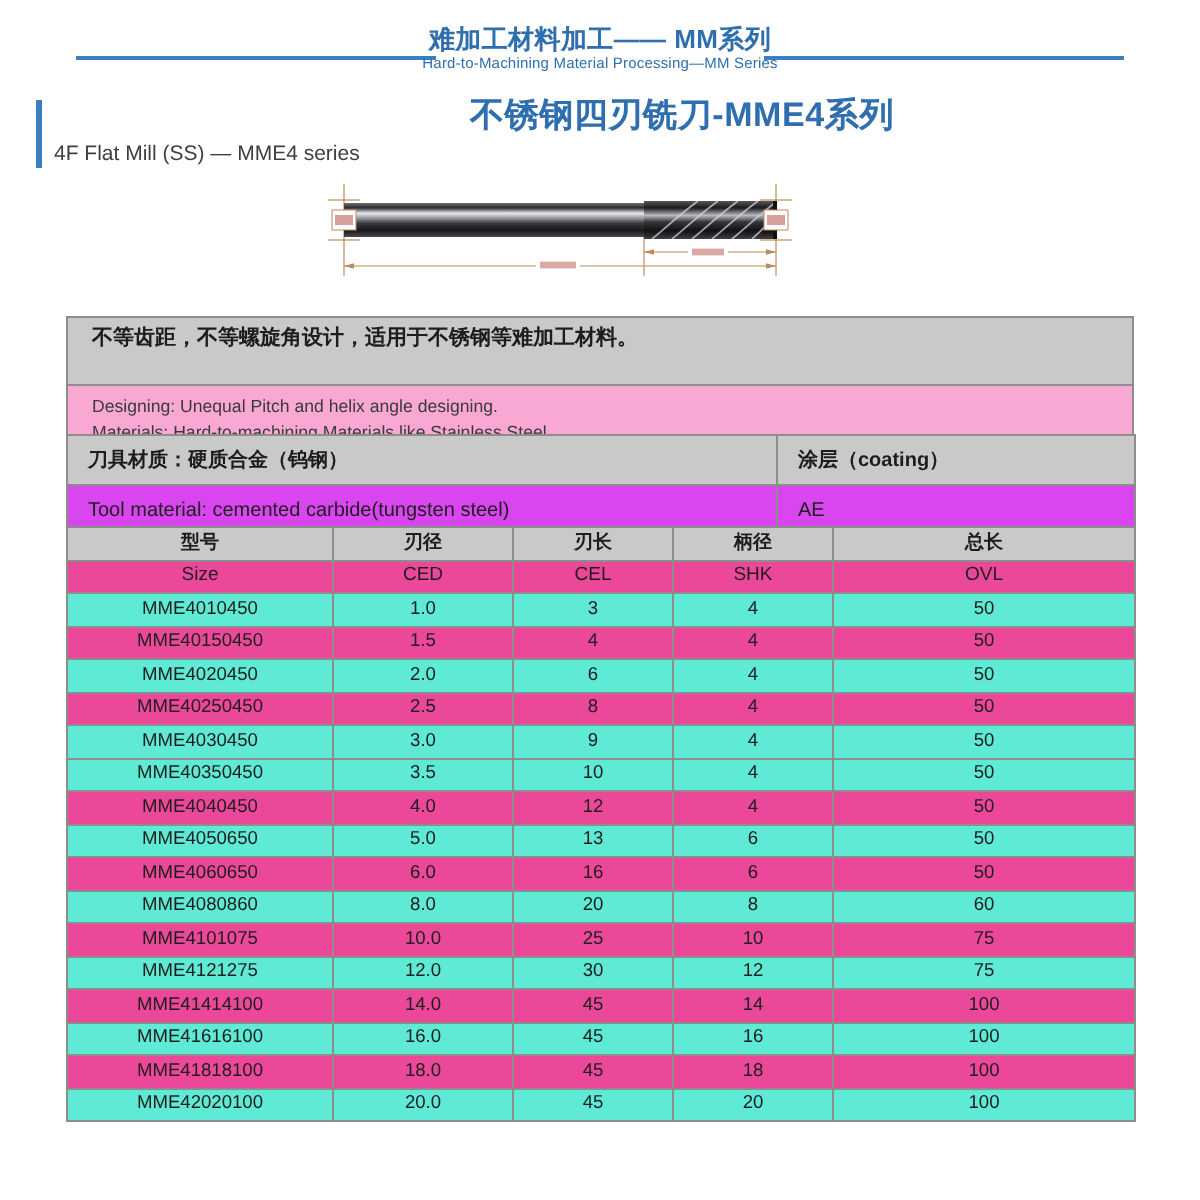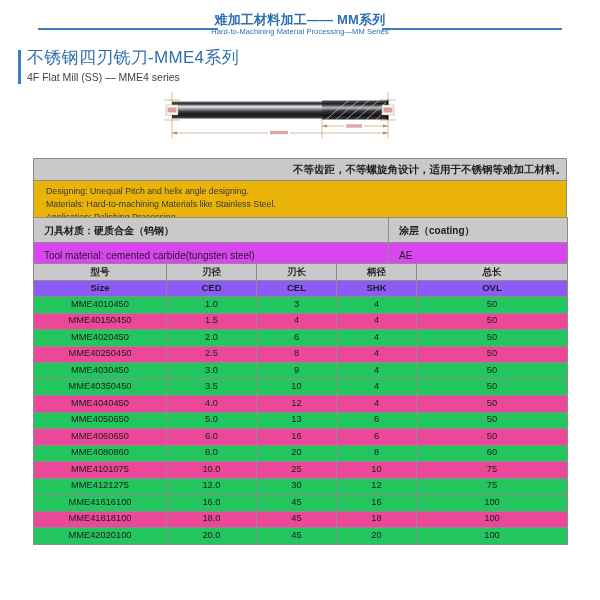--- a/index.html
+++ b/index.html
@@ -63,24 +63,25 @@
     padding-left: 9px;
   }
   .title-bar {
     position: absolute;
     left: 0; top: 2px;
     width: 3px; height: 34px;
     background: #3a7fc1;
   }
   .title-cn {
     font-size: 17px;
-    font-weight: normal;
+    font-weight: bold;
     color: #2f6fb0;
     line-height: 1.15;
     letter-spacing: 0.3px;
+    text-align: right;
   }
   .title-en {
     font-size: 10.5px;
     color: #3f3f3f;
     line-height: 1.2;
     padding-top: 3px;
   }
 
   
   .product-figure {
@@ -97,26 +98,25 @@
     width: 534px;
     border: 1px solid #8d8d8d;
     box-sizing: border-box;
   }
   .desc-head {
     background: #c9c9c9;
     border-bottom: 1px solid #8d8d8d;
     font-size: 10.5px;
     font-weight: bold;
     color: #1d1d1d;
-    padding: 4px 0 4px 12px;
+    padding: 4px 0 16px 12px;
     line-height: 1.25;
-    text-align: right;
   }
   .desc-body {
-    background: #eab308;
+    background: #f9a8d4;
     padding: 4px 0 4px 12px;
   }
   .desc-body p {
     margin: 0;
     font-size: 8.8px;
     color: #3a3a3a;
     line-height: 1.45;
   }
 
   
@@ -163,30 +163,30 @@
     padding: 0;
   }
   .spec th.h-cn {
     background: #c9c9c9;
     font-size: 9.5px;
     font-weight: bold;
     color: #1d1d1d;
     text-align: center;
   }
   .spec th.h-en {
-    background: #8b5cf6;
+    background: #ec4899;
     font-size: 9.5px;
-    font-weight: bold;
+    font-weight: normal;
     color: #1d1d1d;
   }
   .spec td {
     font-size: 9.3px;
     color: #1d1d1d;
   }
-  .spec tr.shade td { background: #22c55e; }
+  .spec tr.shade td { background: #5eead4; }
   .spec tr.plain td { background: #ec4899; }
 </style>
 </head>
 <body>
 
 <div class="banner">
   <div class="banner-rule left"></div>
   <div class="banner-rule right"></div>
   <div class="banner-text">
     <span class="banner-cn">难加工材料加工—— MM系列</span>
@@ -397,20 +397,27 @@
         <td>10</td>
         <td>75</td>
       </tr>
       <tr class="shade">
         <td>MME4121275</td>
         <td>12.0</td>
         <td>30</td>
         <td>12</td>
         <td>75</td>
       </tr>
+      <tr class="plain">
+        <td>MME41414100</td>
+        <td>14.0</td>
+        <td>45</td>
+        <td>14</td>
+        <td>100</td>
+      </tr>
       <tr class="shade">
         <td>MME41616100</td>
         <td>16.0</td>
         <td>45</td>
         <td>16</td>
         <td>100</td>
       </tr>
       <tr class="plain">
         <td>MME41818100</td>
         <td>18.0</td>

